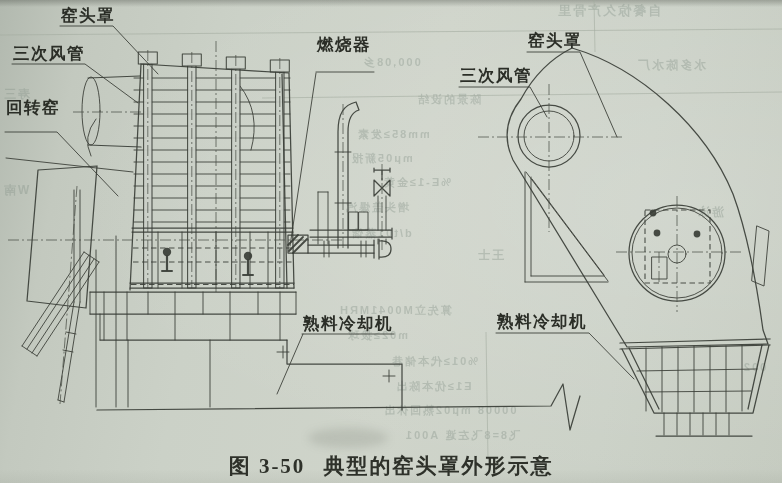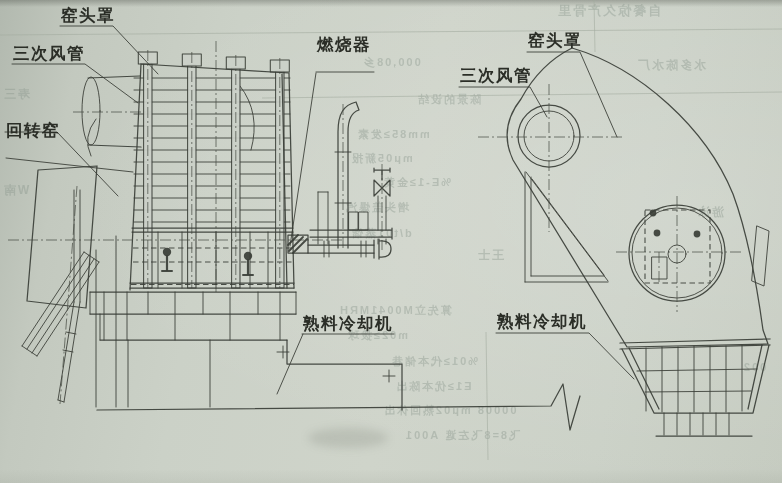--- a/index.html
+++ b/index.html
@@ -219,22 +219,25 @@
       <g>
         <path class="ink thin" d="M527,52 H580 L617,137"></path>
         <path class="ink thin" d="M459,87 H530 L547,117"></path>
         <path class="ink thin" d="M496,333 H589 L634,379"></path>
       </g>
     </g>
   </svg>
 
   <div class="lbl" style="left:61px;top:6px">窑头罩</div>
   <div class="lbl" style="left:13px;top:44px">三次风管</div>
-  <div class="lbl" style="left:6px;top:121px">回转窑</div>
+  <div class="lbl" style="left:6px;top:98px">回转窑</div>
   <div class="lbl" style="left:317px;top:35px">燃烧器</div>
   <div class="lbl" style="left:303px;top:314px">熟料冷却机</div>
 
   <div class="lbl" style="left:528px;top:31px">窑头罩</div>
   <div class="lbl" style="left:460px;top:66px">三次风管</div>
   <div class="lbl" style="left:497px;top:312px">熟料冷却机</div>
 
+  <div class="caption">
+    <span>图 3-50</span><span class="gap"></span><span>典型的窑头罩外形示意</span>
+  </div>
 
 </div>
 
 </body></html>

